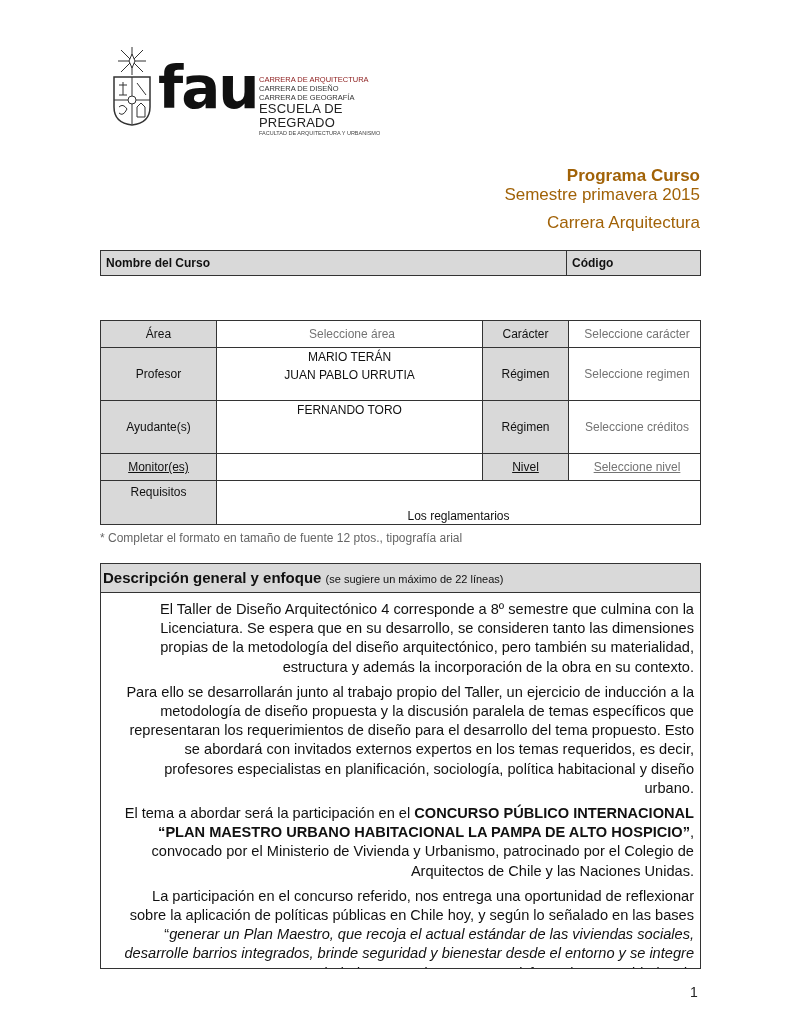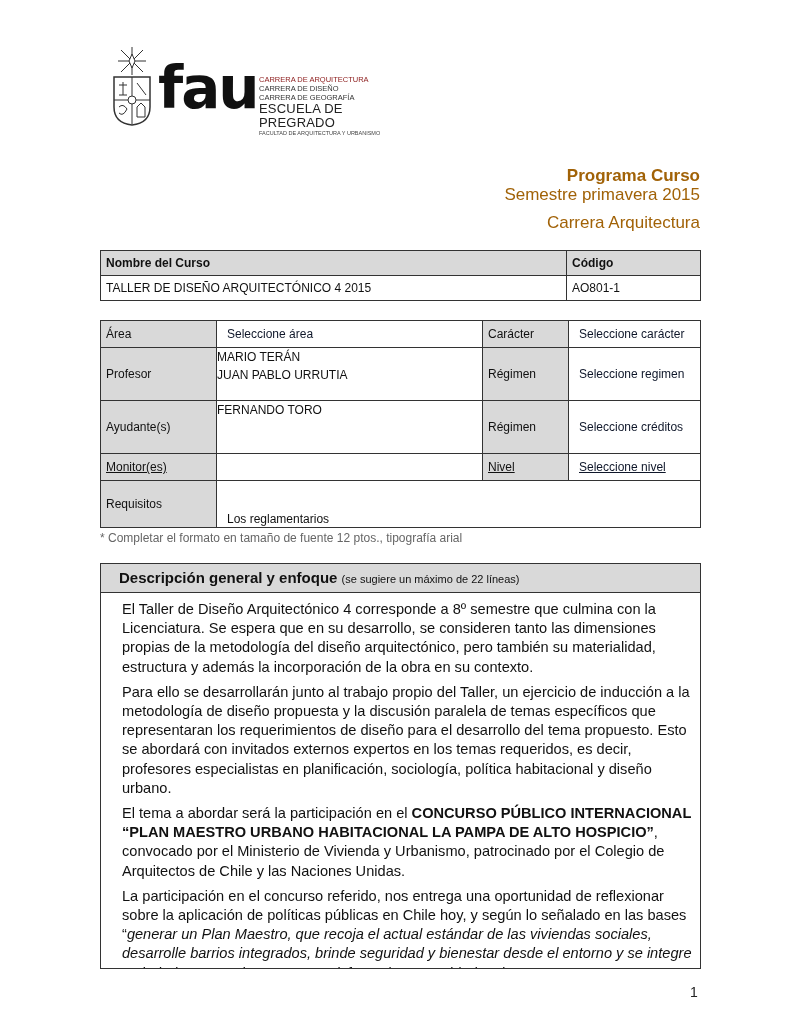--- a/index.html
+++ b/index.html
@@ -21,42 +21,42 @@
 
     .title-block { position: absolute; right: 100px; top: 166px; text-align: right; color: #a16207; }
     .t1 { font-size: 17px; font-weight: bold; line-height: 20px; }
     .t2 { font-size: 17px; line-height: 18px; }
     .t3 { font-size: 17px; font-weight: normal; line-height: 22px; margin-top: 8px; }
 
     table { border-collapse: collapse; position: absolute; left: 100px; width: 601px; }
     td { border: 1px solid #333; font-size: 12px; padding: 0 5px; vertical-align: middle; }
     .hdr { background: #d9d9d9; font-weight: bold; }
     .lab { background: #d9d9d9; }
-    .ph { color: #0f172a; font-size: 12px; padding-left: 10px; }
+    .ph { color: #737373; font-size: 12px; padding-left: 10px; }
 
     #course-table { top: 250px; }
     #course-table td { height: 24px; }
 
-    #info-table { top: 320px; }
+    #info-table { top: 320px; text-align: center; }
     #info-table .r1 td { height: 26px; }
     #info-table .r2 td { height: 52px; }
     #info-table .r3 td { height: 52px; }
     #info-table .r4 td { height: 26px; text-decoration: underline; }
     #info-table .r5 td { height: 30px; }
     .names { vertical-align: top; padding: 0; line-height: 18px; }
-    .req-val { vertical-align: bottom; padding: 4px 10px 1px 10px; }
-    .req-lab { vertical-align: top; padding-top: 16px; }
+    .req-val { vertical-align: bottom; padding: 12px 10px 1px 10px; }
+    .req-lab { vertical-align: top; padding-top: 4px; }
 
     .note { position: absolute; left: 100px; top: 531px; font-size: 12px; color: #666; }
 
     .desc { position: absolute; left: 100px; top: 563px; width: 599px; height: 404px; border: 1px solid #333; overflow: hidden; }
-    .desc-hdr { background: #d9d9d9; border-bottom: 1px solid #333; height: 28px; line-height: 28px; padding-left: 18px; font-size: 15px; font-weight: bold; }
+    .desc-hdr { background: #d9d9d9; border-bottom: 1px solid #333; height: 28px; line-height: 28px; padding-left: 2px; font-size: 15px; font-weight: bold; }
     .desc-hdr .small { font-size: 11px; font-weight: normal; }
     .desc-body { padding: 7px 6px 0 5px; font-size: 14.6px; line-height: 19.2px; color: #111; }
-    .desc-body p { margin: 0 0 6px 16px; }
+    .desc-body p { margin: 0 0 6px 8px; text-align: right; }
 
     .page-num { position: absolute; left: 690px; top: 984px; font-size: 14px; color: #222; }
   </style>
 </head>
 <body>
 
 <div class="logo">
   <svg class="crest" viewBox="0 0 44 82">
     <g stroke="#333" stroke-width="1" fill="none">
       <line x1="22" y1="2" x2="22" y2="30"></line>
@@ -88,24 +88,20 @@
   <div class="t1">Programa Curso</div>
   <div class="t2">Semestre primavera 2015</div>
   <div class="t3">Carrera Arquitectura</div>
 </div>
 
 <table id="course-table">
   <tbody>
       <tr>
     <td class="hdr" style="width:455px">Nombre del Curso</td>
     <td class="hdr">Código</td>
-  </tr>
-  <tr>
-    <td>TALLER DE DISEÑO ARQUITECTÓNICO 4  2015</td>
-    <td>AO801-1</td>
   </tr>
 </tbody>
   </table>
 
 <table id="info-table">
   <tbody>
       <tr class="r1">
     <td class="lab" style="width:105px">Área</td>
     <td class="ph" style="width:250px">Seleccione área</td>
     <td class="lab" style="width:75px">Carácter</td>

